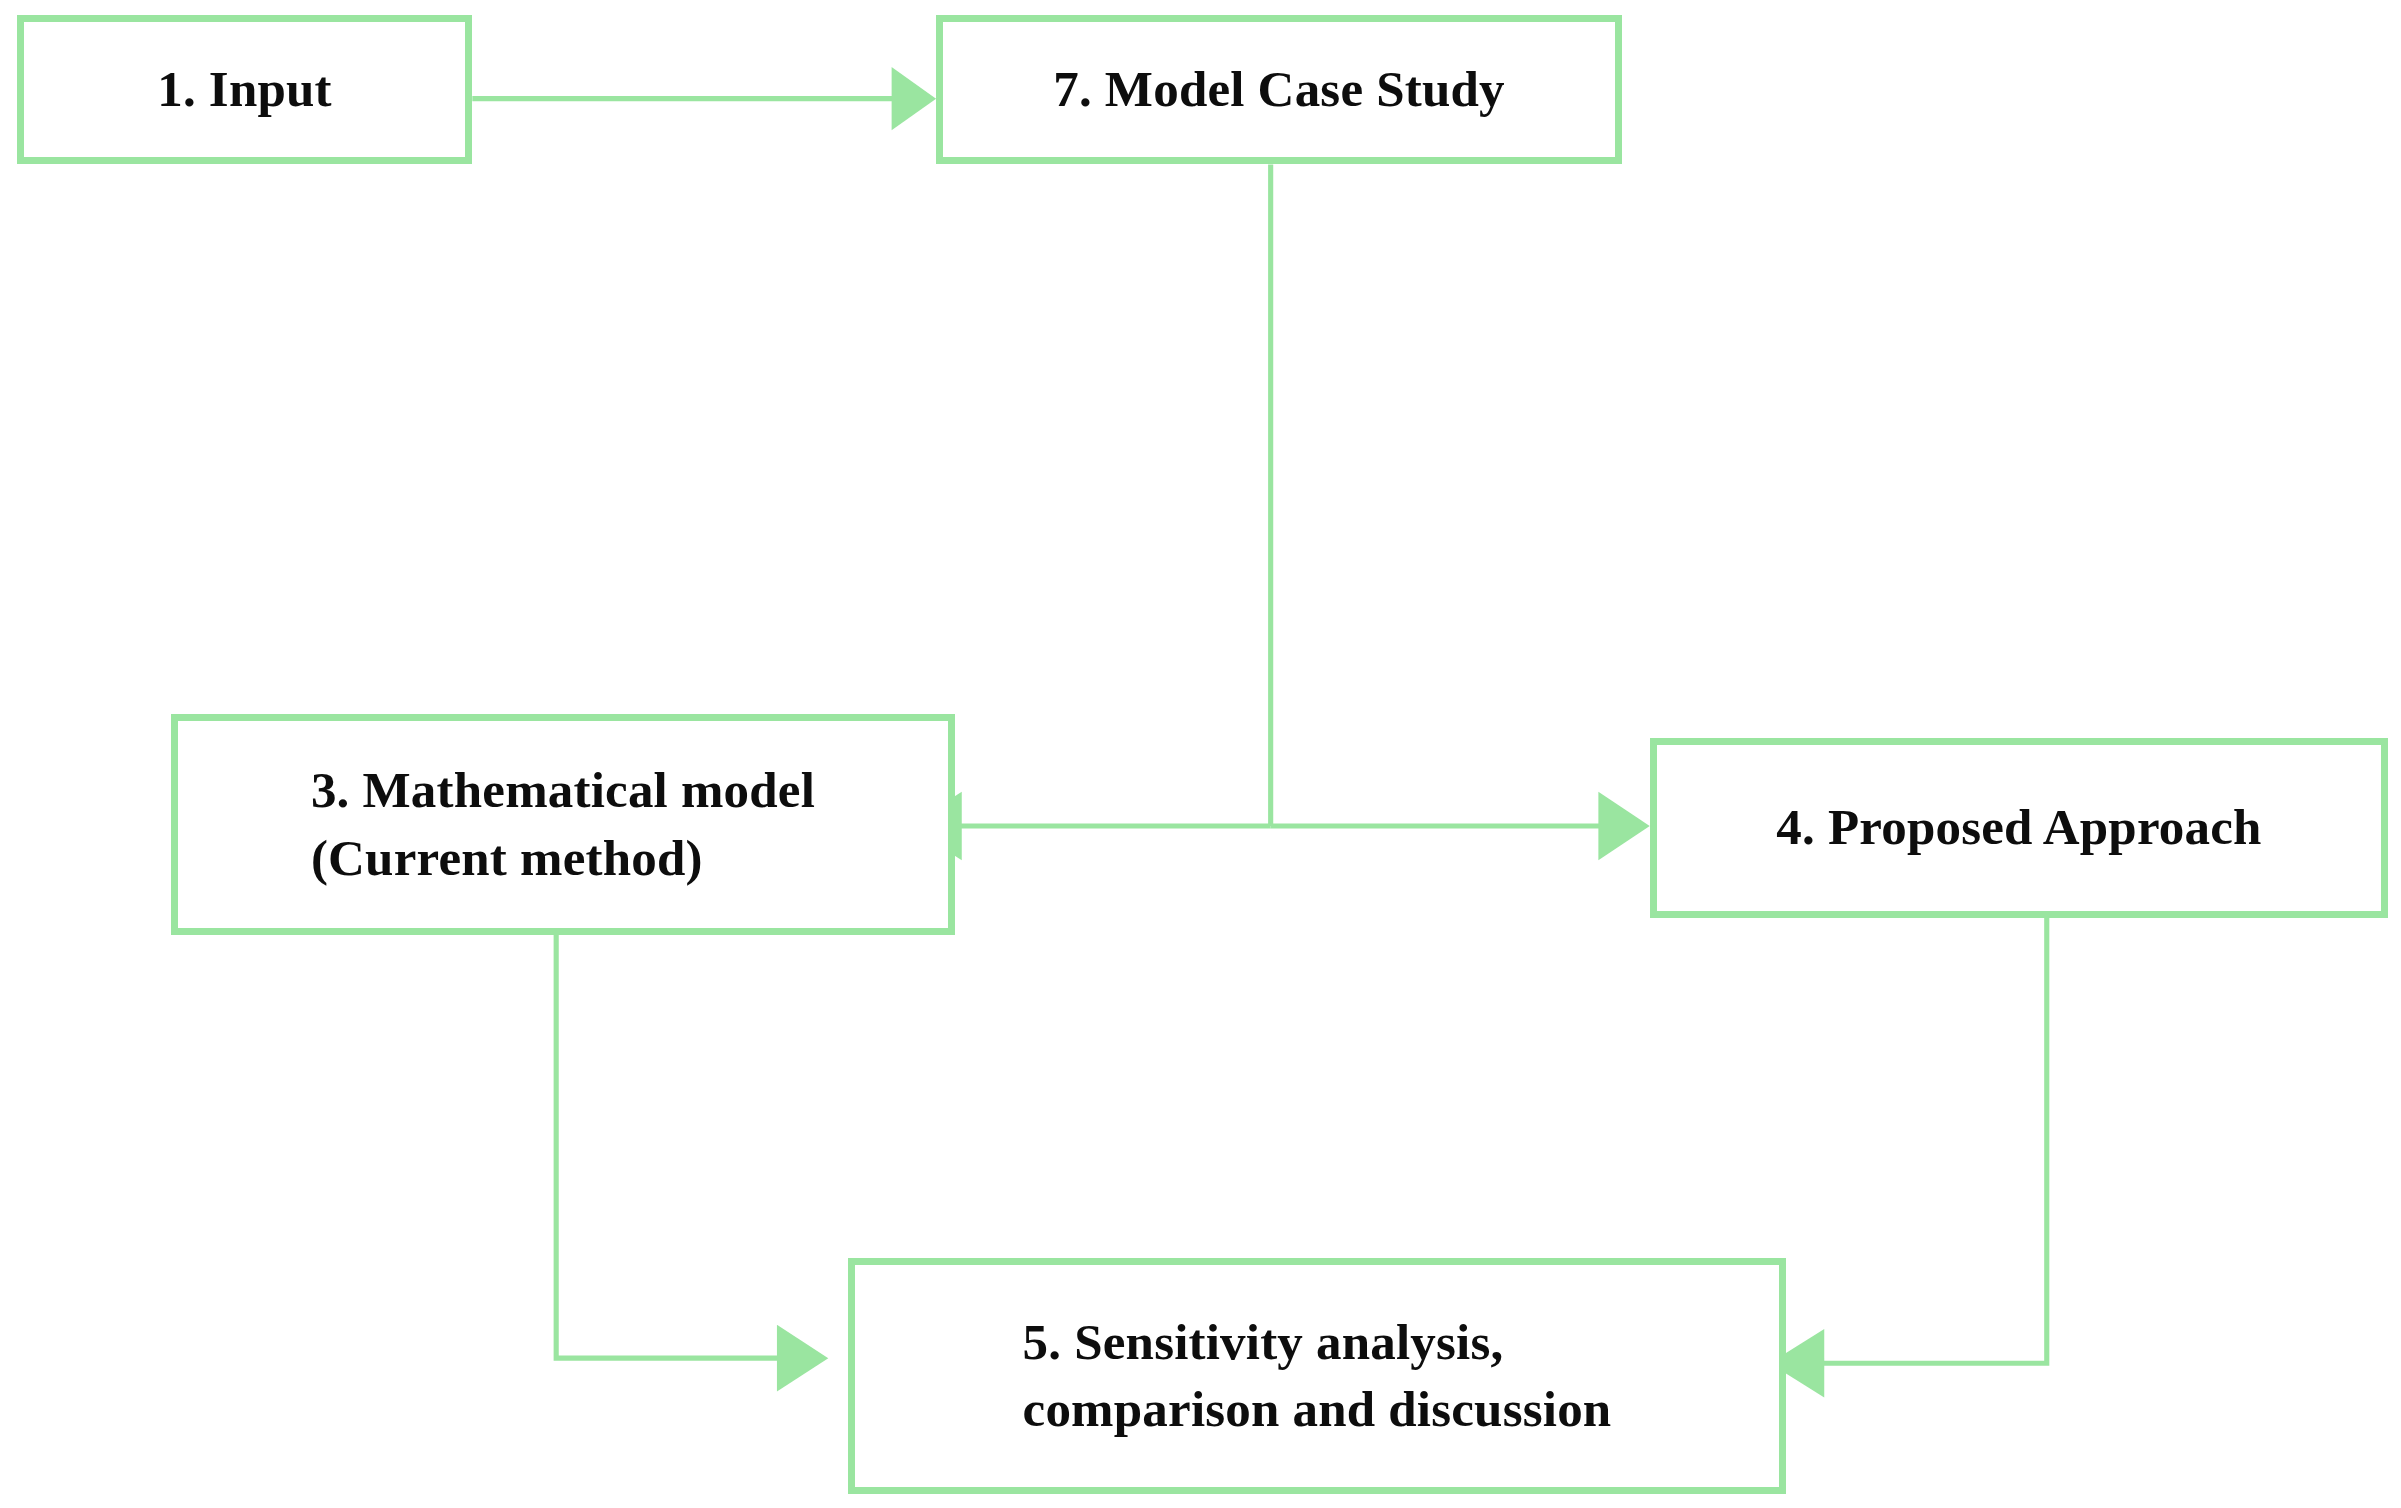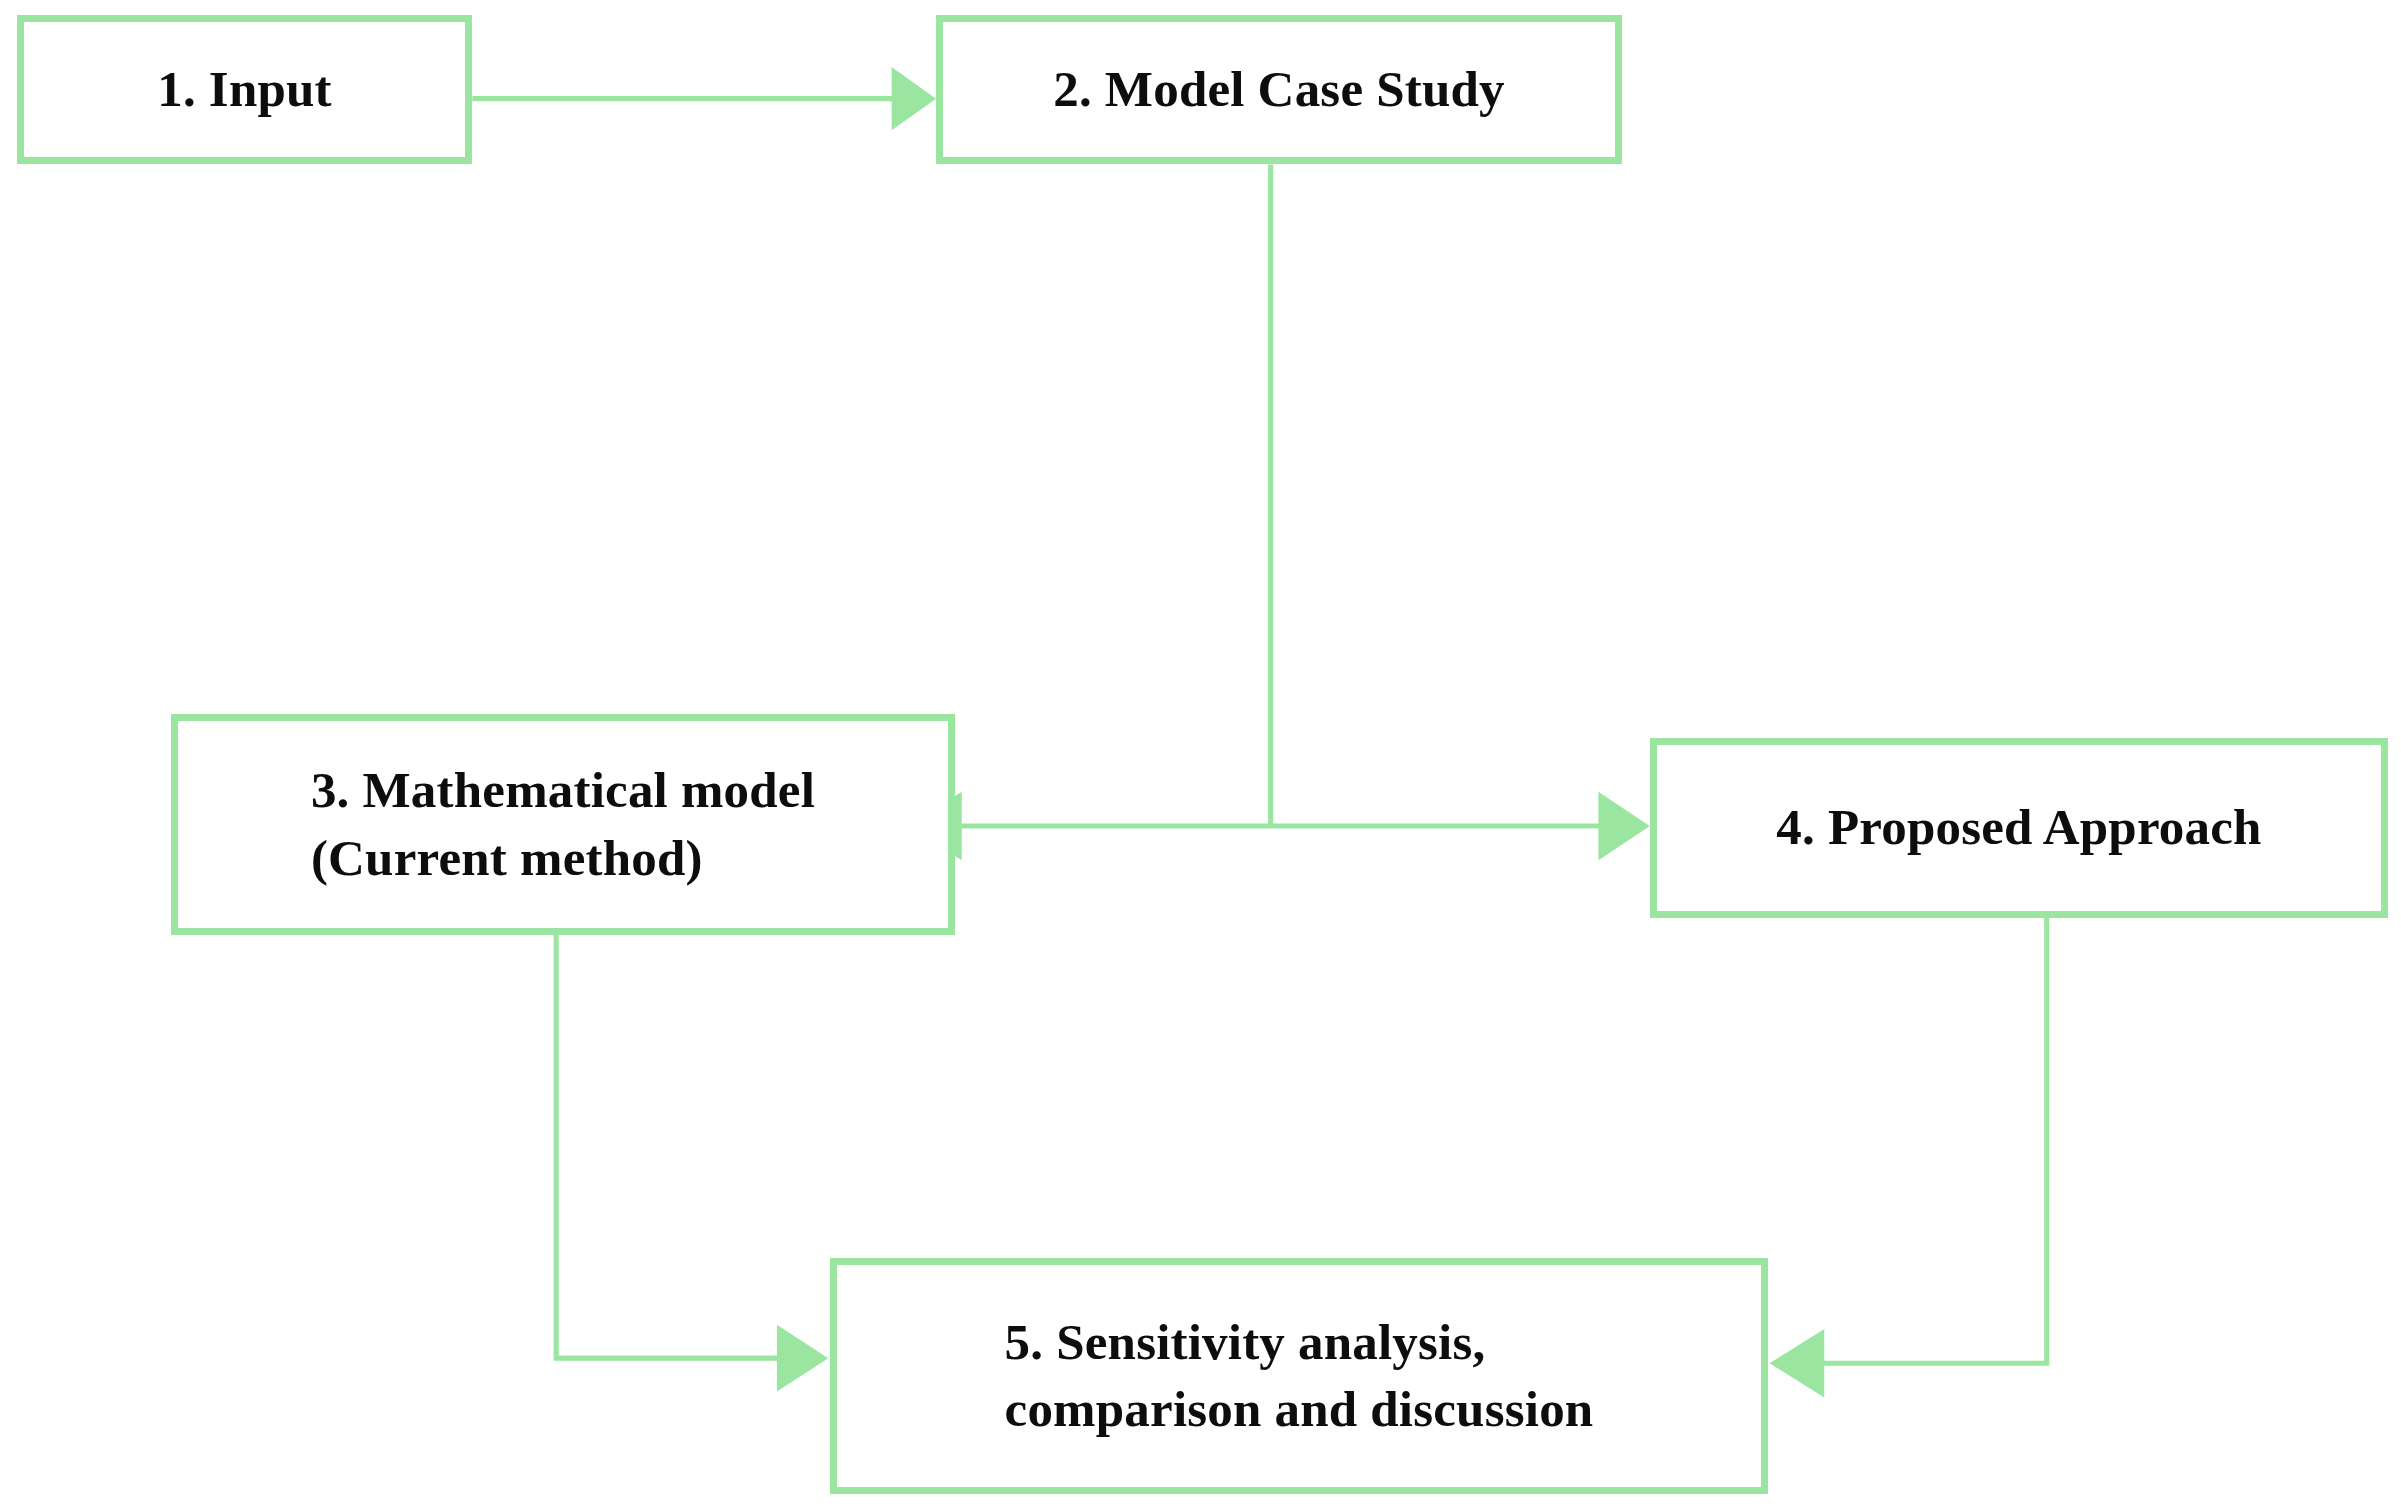--- a/index.html
+++ b/index.html
@@ -41,21 +41,21 @@
     line-height: 1.32;
     letter-spacing: 0.2px;
     padding: 0 17px;
     white-space: pre-line;
   }
   
   #node-1 { left: 17px;   top: 15.4px;   width: 455px;  height: 149px; }
   #node-2 { left: 936px; top: 15.4px;   width: 686px;  height: 149px; }
   #node-3 { left: 171px;  top: 714px;  width: 784px;  height: 221px; }
   #node-4 { left: 1650px; top: 738px;  width: 738px;  height: 180px; }
-  #node-5 { left: 830px;  top: 1258px; width: 938px; height: 236px; }
+  #node-5 { left: 848px;  top: 1258px; width: 938px; height: 236px; }
 </style>
 </head>
 <body>
 
 <div id="canvas">
 
   <svg id="flow-svg" viewBox="0 0 2806 1763" xmlns="http://www.w3.org/2000/svg">
 
     <g>
       <line x1="552" y1="115" x2="1050" y2="115" stroke="#9ae5a0" stroke-width="6"></line>
@@ -85,21 +85,21 @@
       <path d="M 2392 1054 L 2392 1593 L 2128 1593" fill="none" stroke="#9ae5a0" stroke-width="6"></path>
       <polygon points="2132,1553 2068,1593 2132,1633" fill="#9ae5a0"></polygon>
     </g>
   </svg>
 
   <div class="node" id="node-1">
     <span class="node-label">1. Input</span>
   </div>
 
   <div class="node" id="node-2">
-    <span class="node-label">2. Model Case Study</span>
+    <span class="node-label">7. Model Case Study</span>
   </div>
 
   <div class="node" id="node-3">
     <span class="node-label">3. Mathematical model
 (Current method)</span>
   </div>
 
   <div class="node" id="node-4">
     <span class="node-label">4. Proposed Approach</span>
   </div>

